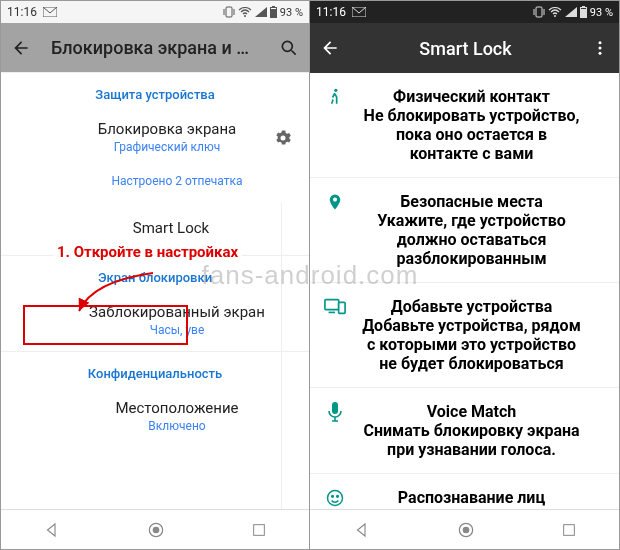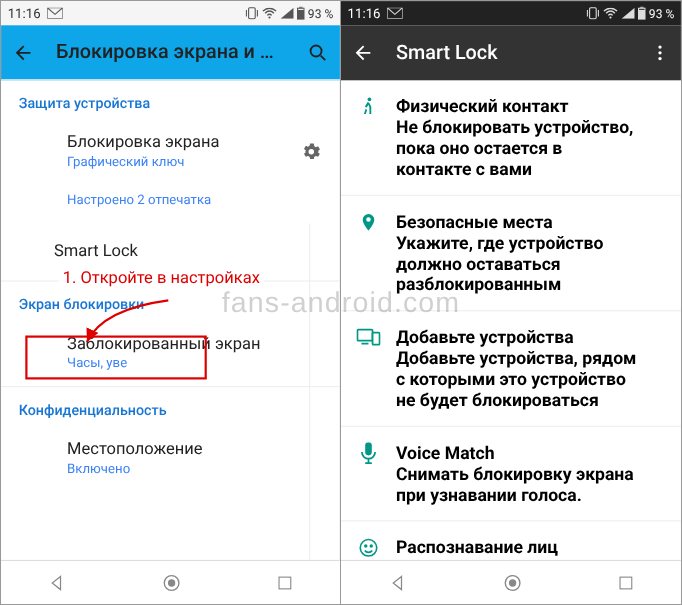--- a/index.html
+++ b/index.html
@@ -1,38 +1,38 @@
 <!DOCTYPE html>
 <html><head>
 <meta charset="utf-8">
 <style>
 * { margin: 0; padding: 0; box-sizing: border-box; font-family: Roboto, Arial, sans-serif; }
 body { background: #fff; width: 620px; height: 550px; position: relative; }
-.container { display: flex; width: 620px; height: 550px; border: 1px solid #999; }
+.container { display: flex; width: 620px; height: 550px; border: 1px solid #999; text-align: center; }
 .phone { width: 309px; height: 548px; position: relative; background: #fff; display: flex; flex-direction: column; }
 .phone.left { border-right: 1px solid #999; }
 .statusbar { height: 22px; display: flex; align-items: center; padding: 0 6px; font-size: 12px; justify-content: space-between; }
 .statusbar.light { background: #f5f5f5; color: #333; }
 .statusbar.dark { background: #222; color: #fff; }
 .status-left { display: flex; gap: 6px; align-items: center; }
 .status-right { display: flex; gap: 3px; align-items: center; font-size: 11px; }
 .appbar { height: 50px; display: flex; align-items: center; padding: 0 10px; gap: 20px; }
-.appbar.light { background: #0ea5e9; color: #222; border-bottom: 1px solid #eee; }
+.appbar.light { background: #a3a3a3; color: #222; border-bottom: 1px solid #eee; }
 .appbar.dark { background: #333; color: #fff; }
 .appbar-title { font-size: 18px; font-weight: 500; flex: 1; white-space: nowrap; overflow: hidden; text-overflow: ellipsis; }
 .content { flex: 1; overflow: hidden; position: relative; }
 .section-header { color: #1976d2; font-size: 13px; font-weight: 500; padding: 14px 16px 6px; }
 .list-item { padding: 12px 16px; display: flex; align-items: center; }
 .list-item.indent { padding-left: 60px; }
 .list-item .text { flex: 1; }
 .list-item .title { font-size: 15px; color: #222; }
 .list-item .sub { font-size: 12px; color: #3b82f6; margin-top: 2px; line-height: 1.3; }
 .divider { height: 1px; background: #eee; margin: 0; }
 .gear { color: #666; }
-.callout1 { position: absolute; color: #d00; font-size: 15px; font-weight: 400; left: 52px; top: 170px; background: rgba(255,255,255,0.8); padding: 0 4px; }
+.callout1 { position: absolute; color: #d00; font-size: 15px; font-weight: 700; left: 52px; top: 170px; background: rgba(255,255,255,0.8); padding: 0 4px; }
 .arrow { position: absolute; left: 72px; top: 198px; }
 .highlight-box { position: absolute; left: 22px; top: 232px; width: 165px; height: 40px; border: 2px solid #d00; }
 .smartlock-item .icon-col { width: 50px; display: flex; justify-content: center; }
 .smartlock-item .icon-col .ic { color: #009688; }
 .smartlock-item { display: flex; padding: 14px 28px 14px 0; align-items: flex-start; font-weight: bold; }
 .smartlock-item .text { flex: 1; padding-right: 8px; }
 .navbar { height: 40px; display: flex; justify-content: space-around; align-items: center; border-top: 1px solid #ddd; background: #fff; }
 .watermark { position: absolute; top: 50%; left: 50%; transform: translate(-50%, -50%); font-size: 26px; color: rgba(120,120,120,0.35); font-weight: 400; letter-spacing: 1px; white-space: nowrap; pointer-events: none; font-family: Arial, sans-serif; }
 .vdiv { position: absolute; left: 280px; top: 130px; bottom: 0; width: 1px; background: #eee; }
 svg { display: block; }

